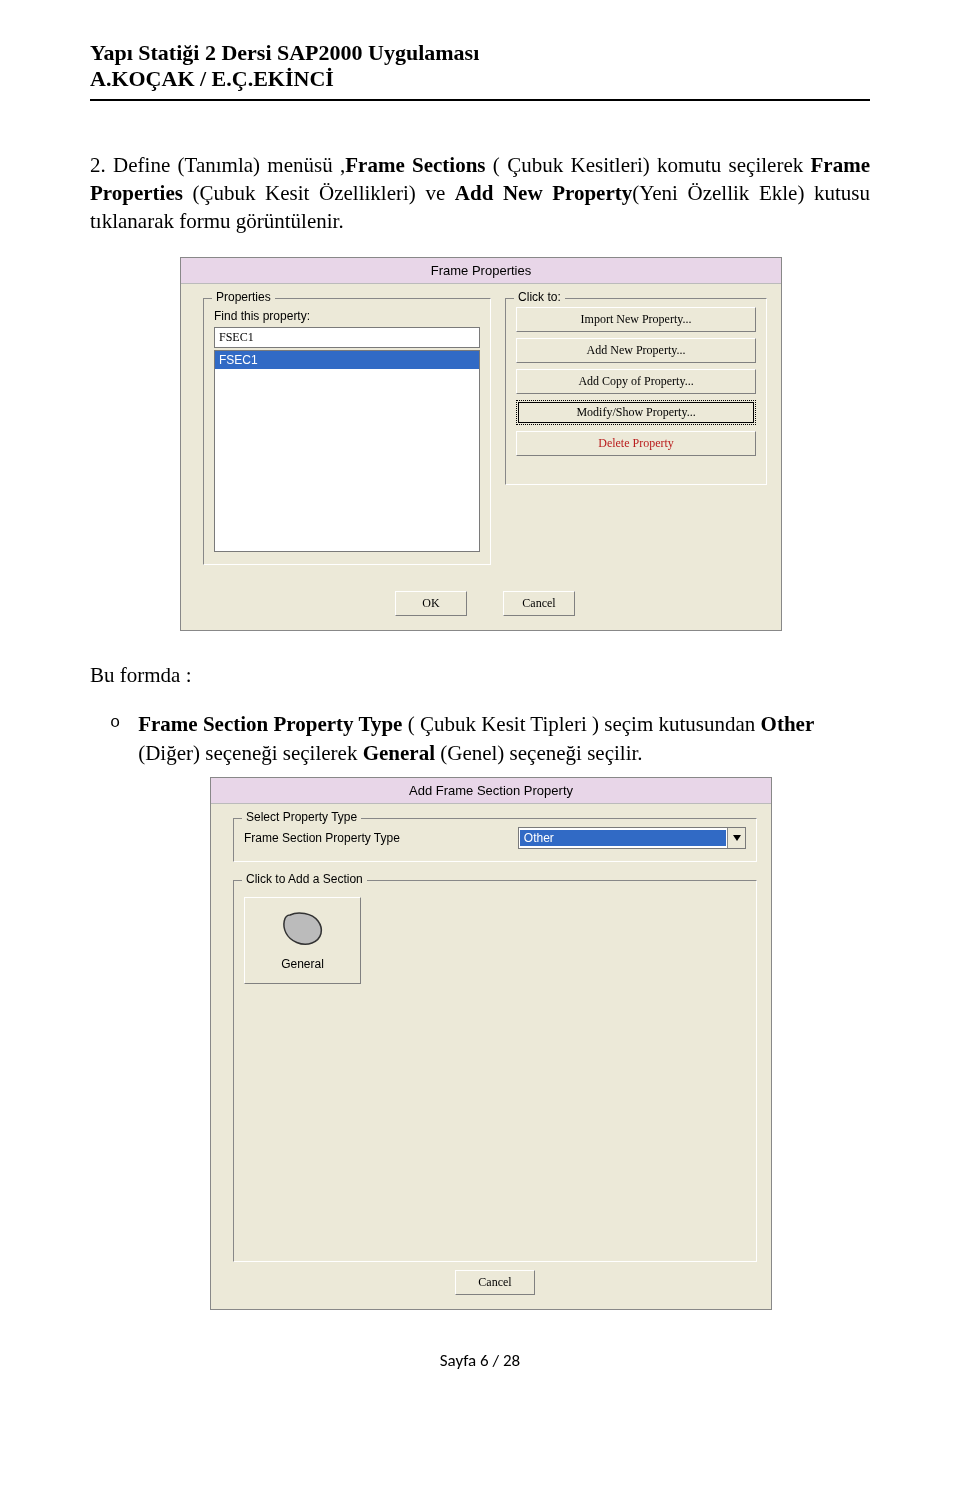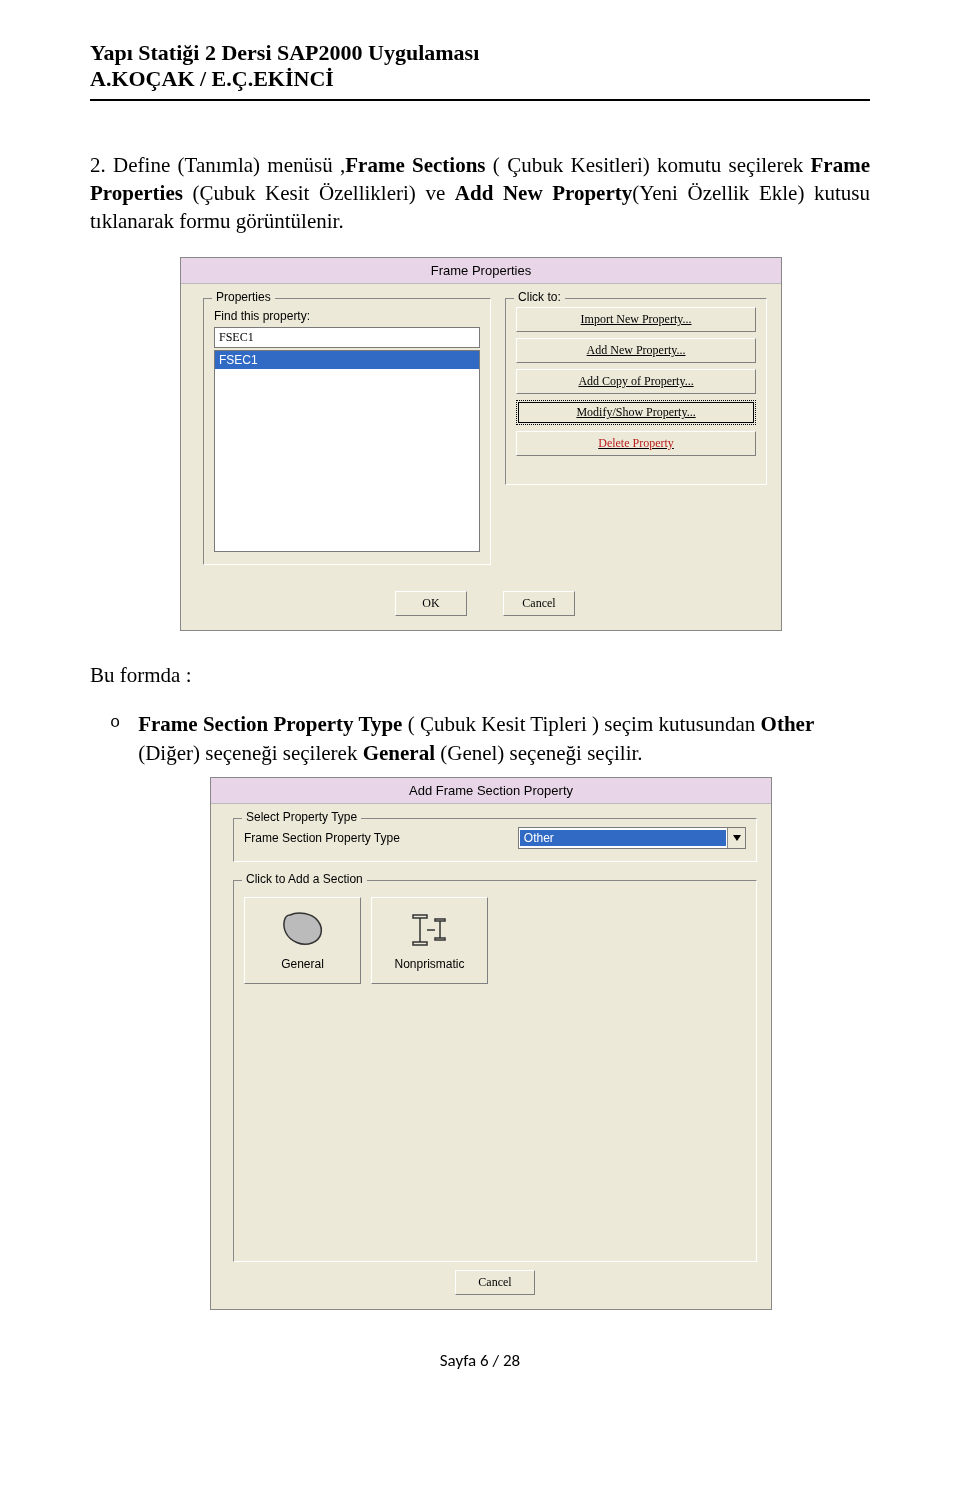--- a/index.html
+++ b/index.html
@@ -6,21 +6,21 @@
   .page { padding:40px 90px 0 90px; }
   .header-right { text-align:left; font-size:22px; font-weight:bold; line-height:1.2; }
   .header-rule { border:none; border-top:2px solid #000; margin:6px 0 50px 0; }
   .body-text { font-size:21px; line-height:1.35; text-align:justify; }
   .body-text b { font-weight:bold; }
   .dialog { width:600px; margin:18px 0 30px 90px; border:1px solid #888; background:#ece9d8; font-family:Tahoma, Arial, sans-serif; font-size:12px; color:#000; }
   .dlg-title { background:#e8d6e8; border-bottom:1px solid #bbb; text-align:center; padding:5px 0; font-size:13px; }
   .dlg-body { padding:14px 14px 10px 22px; }
   .cols { display:flex; gap:14px; }
   .col-left { flex:1.1; }
-  .col-right { flex:1;text-decoration:underline; }
+  .col-right { flex:1; }
   .field-group { border:1px solid #fff; border-top-color:#888; border-left-color:#888; padding:8px 10px 12px 10px; position:relative; margin-bottom:18px; }
   .field-group > .legend { position:absolute; top:-9px; left:8px; background:#ece9d8; padding:0 4px; font-size:12px; }
   .field-label { margin:2px 0 4px 0; }
   .text-input { width:100%; box-sizing:border-box; background:#fff; border:1px solid #7a7a7a; padding:2px 4px; font-family:Tahoma; font-size:12px; }
   .listbox { border:1px solid #7a7a7a; background:#fff; height:200px; margin-top:2px; overflow:hidden; }
   .listbox .item { padding:2px 4px; }
   .listbox .item.sel { background:#316ac5; color:#fff; }
   .win-btn { display:block; width:100%; box-sizing:border-box; background:#ece9d8; border:1px solid #fff; border-right-color:#808080; border-bottom-color:#808080; padding:4px 0; margin-bottom:6px; font-family:Tahoma; font-size:12px; text-align:center; cursor:default; }
   .win-btn.focused { border:1px dotted #000; outline:1px solid #000; outline-offset:-3px; }
   .win-btn.disabled { color:#b91c1c; }
@@ -127,36 +127,20 @@
         <span class="legend">Click to Add a Section</span>
         <div class="sections-row" style="padding:16px 10px;">
           <div class="sect-btn">
             <div class="ico">
               <svg width="46" height="38" viewBox="0 0 46 38">
                 <path d="M10 4 C4 4 2 14 6 22 C10 30 22 36 32 32 C42 28 44 18 38 10 C32 2 18 0 10 4 Z" fill="#bbb" stroke="#333" stroke-width="1.5"></path>
               </svg>
             </div>
             <div class="cap">General</div>
           </div>
-          <div class="sect-btn">
-            <div class="ico">
-              <svg width="46" height="38" viewBox="0 0 46 38">
-                <g stroke="#333" stroke-width="1.5" fill="none">
-                  <rect x="6" y="4" width="14" height="3"></rect>
-                  <rect x="6" y="31" width="14" height="3"></rect>
-                  <line x1="13" y1="7" x2="13" y2="31"></line>
-                  <rect x="28" y="8" width="10" height="2"></rect>
-                  <rect x="28" y="27" width="10" height="2"></rect>
-                  <line x1="33" y1="10" x2="33" y2="27"></line>
-                  <line x1="20" y1="19" x2="28" y2="19"></line>
-                </g>
-              </svg>
-            </div>
-            <div class="cap">Nonprismatic</div>
-          </div>
         </div>
       </div>
 
       <div class="bottom-btns">
         <button class="win-btn" style="width:80px;">Cancel</button>
       </div>
     </div>
   </div>
 
 </div>

